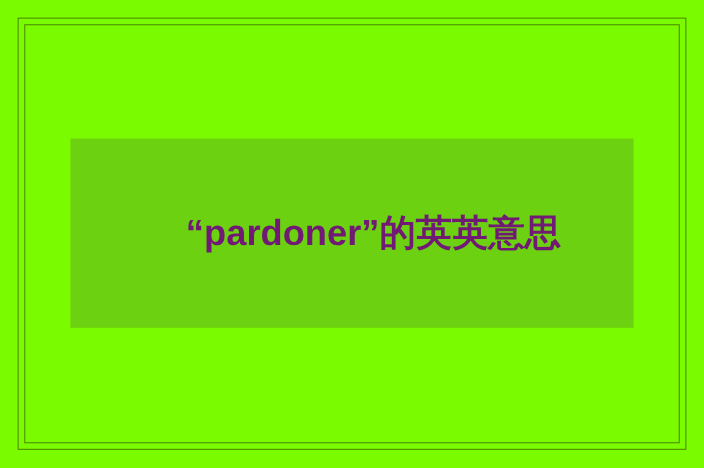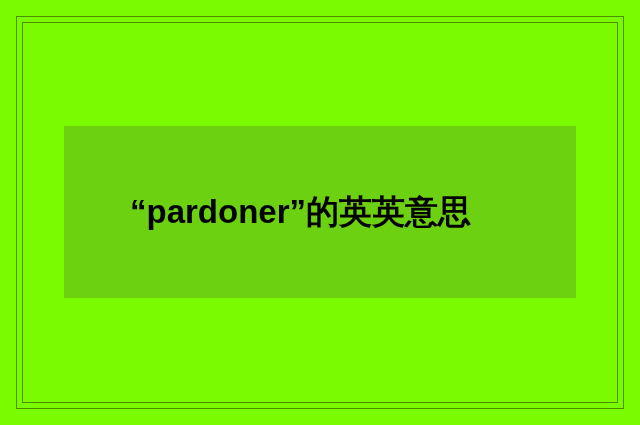--- a/index.html
+++ b/index.html
@@ -45,25 +45,25 @@
     top: 126px;
     width: 512px;
     height: 172px;
     background: #6cd110;
     display: flex;
     align-items: center;
     justify-content: center;
     box-sizing: border-box;
   }
   .title-text {
-    color: #000000;
+    color: #701a75;
     font-size: 33px;
     font-weight: bold;
     line-height: 1.8;
-    text-align: left;
+    text-align: right;
     width: 380px;
     word-break: break-all;
     letter-spacing: 0px;
   }
 </style>
 </head>
 <body>
 
 <div class="canvas">
 

